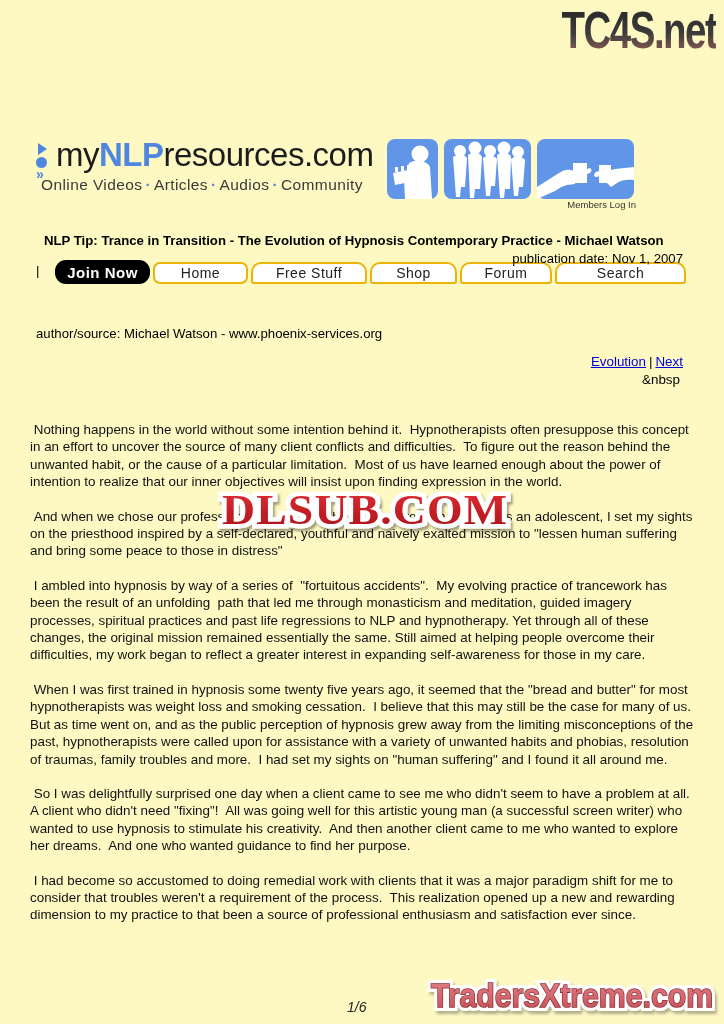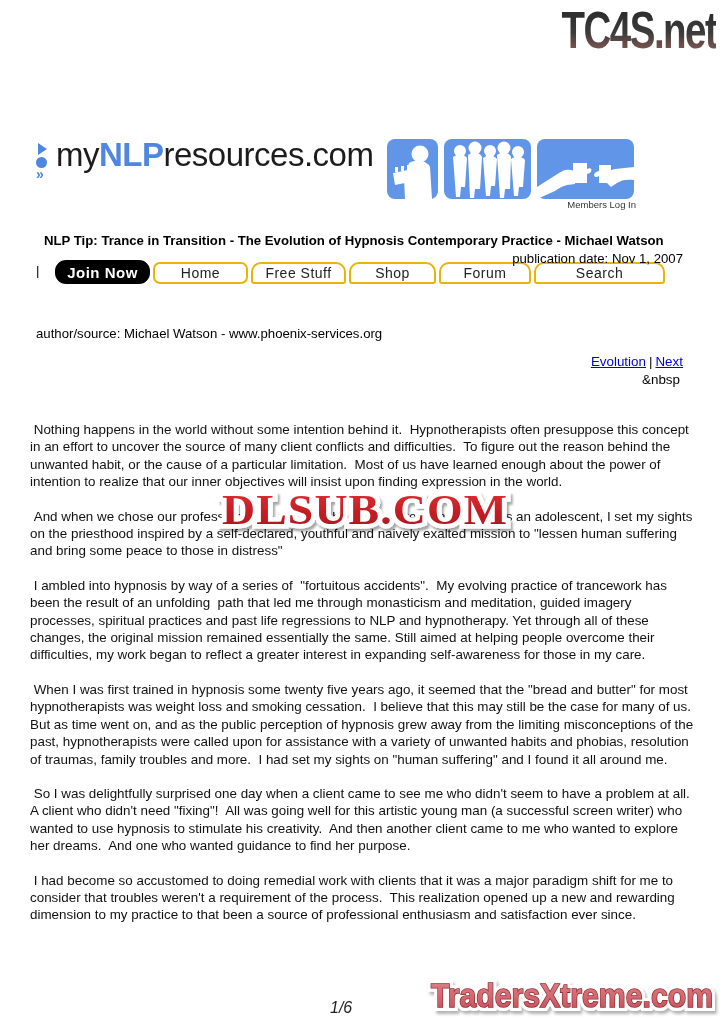--- a/index.html
+++ b/index.html
@@ -1,21 +1,21 @@
 <!DOCTYPE html>
 <html><head>
 <meta charset="utf-8">
 <style>
   * { box-sizing: border-box; margin: 0; padding: 0; }
   html,body { background:#888; }
   #page {
     position: relative;
     width: 724px; height: 1024px;
     margin: 0 auto;
-    background: #ffffff;
+    background: #fef9c3;
     font-family: "Liberation Sans", sans-serif;
     color: #141414;
     overflow: hidden;
   }
 
   
   .wm-tc4s {
     position: absolute; top: 0px; right: 8px;
     font-family: "Liberation Sans", sans-serif;
     font-weight: bold; font-size: 52px; letter-spacing: -2px;
@@ -48,21 +48,21 @@
   .tab {
     height: 22px; background: #fff; border: 2px solid #eab308;
     border-radius: 10px 10px 3px 3px;
     display: flex; align-items: center; justify-content: center;
     font-size: 14px; color: #222; letter-spacing: 0.5px;
   }
   .tab.active {
     background: #000; border-color: #000; color: #fff;
     font-weight: bold; font-size: 15px; height: 24px; border-radius: 11px;
   }
-  .t0 { width: 95px; } .t1 { width: 95px; border-radius: 7px; } .t2 { width: 95px; }
+  .t0 { width: 95px; } .t1 { width: 95px; border-radius: 7px; } .t2 { width: 116px; }
   .t3 { width: 87px; } .t4 { width: 92px; } .t5 { width: 131px; margin-top: 48px; }
 
   
   .art-title { position: absolute; left: 44px; top: 233px; width: 650px; font-size: 13.2px; font-weight: bold; color: #000; }
   .pub-date { position: absolute; right: 41px; top: 251px; font-size: 13.2px; color: #000; }
   .pipe { position: absolute; left: 36px; top: 263px; font-size: 13.2px; color: #000; }
   .author-line { position: absolute; left: 36px; top: 284px; font-size: 13.2px; color: #000; margin-top: 42px; }
 
   .pager { position: absolute; right: 41px; top: 354px; font-size: 13.4px; }
   .pager a { color: #0000dd; text-decoration: underline; cursor: pointer; }
@@ -71,37 +71,38 @@
   .byline { position: absolute; left: 0; top: 389px; width: 724px; text-align: center; font-weight: bold; font-size: 13.2px; color: #000; }
 
   
   .body-copy { position: absolute; left: 30px; top: 421px; width: 665px; }
   .body-copy p {
     font-size: 13.4px; line-height: 17.4px; color: #111;
     margin-bottom: 17px; white-space: pre-wrap;
   }
 
   
-  .page-num { position: absolute; left: 330px; top: 999px; font-size: 16px; font-style: italic; color: #222; }
+  .page-num { position: absolute; left: 347px; top: 999px; font-size: 14px; font-style: italic; color: #222; }
 </style>
 </head>
 <body>
 
 <div id="page">
 
   <div class="wm-tc4s">TC4S.net</div>
 
   <div class="logo-row">
     <div class="logo-icon">
       <div class="logo-tri"></div>
       <div class="logo-dot"></div>
       <div class="logo-chev">»</div>
     </div>
     <div class="logo-text"><span>my</span><span class="hl">NLP</span><span>resources.com</span></div>
   </div>
+  <div class="tagline"><span>Online Videos</span><span class="sep">·</span><span>Articles</span><span class="sep">·</span><span>Audios</span><span class="sep">·</span><span>Community</span></div>
 
   <div class="header-images">
     <div class="himg" style="width:51px">
       <svg width="51" height="60" viewBox="0 0 51 60">
         <circle cx="33" cy="15" r="8.5" fill="#fff"></circle>
         <path d="M22 24 C28 20 40 21 43 28 L45 60 L18 60 L17 40 Z" fill="#fff"></path>
         <path d="M6 34 L26 30 L28 42 L8 46 Z" fill="#fff"></path>
         <rect x="8" y="28" width="3" height="5" fill="#fff"></rect>
         <rect x="14" y="27" width="3" height="5" fill="#fff"></rect>
         <rect x="20" y="26" width="3" height="5" fill="#fff"></rect>

